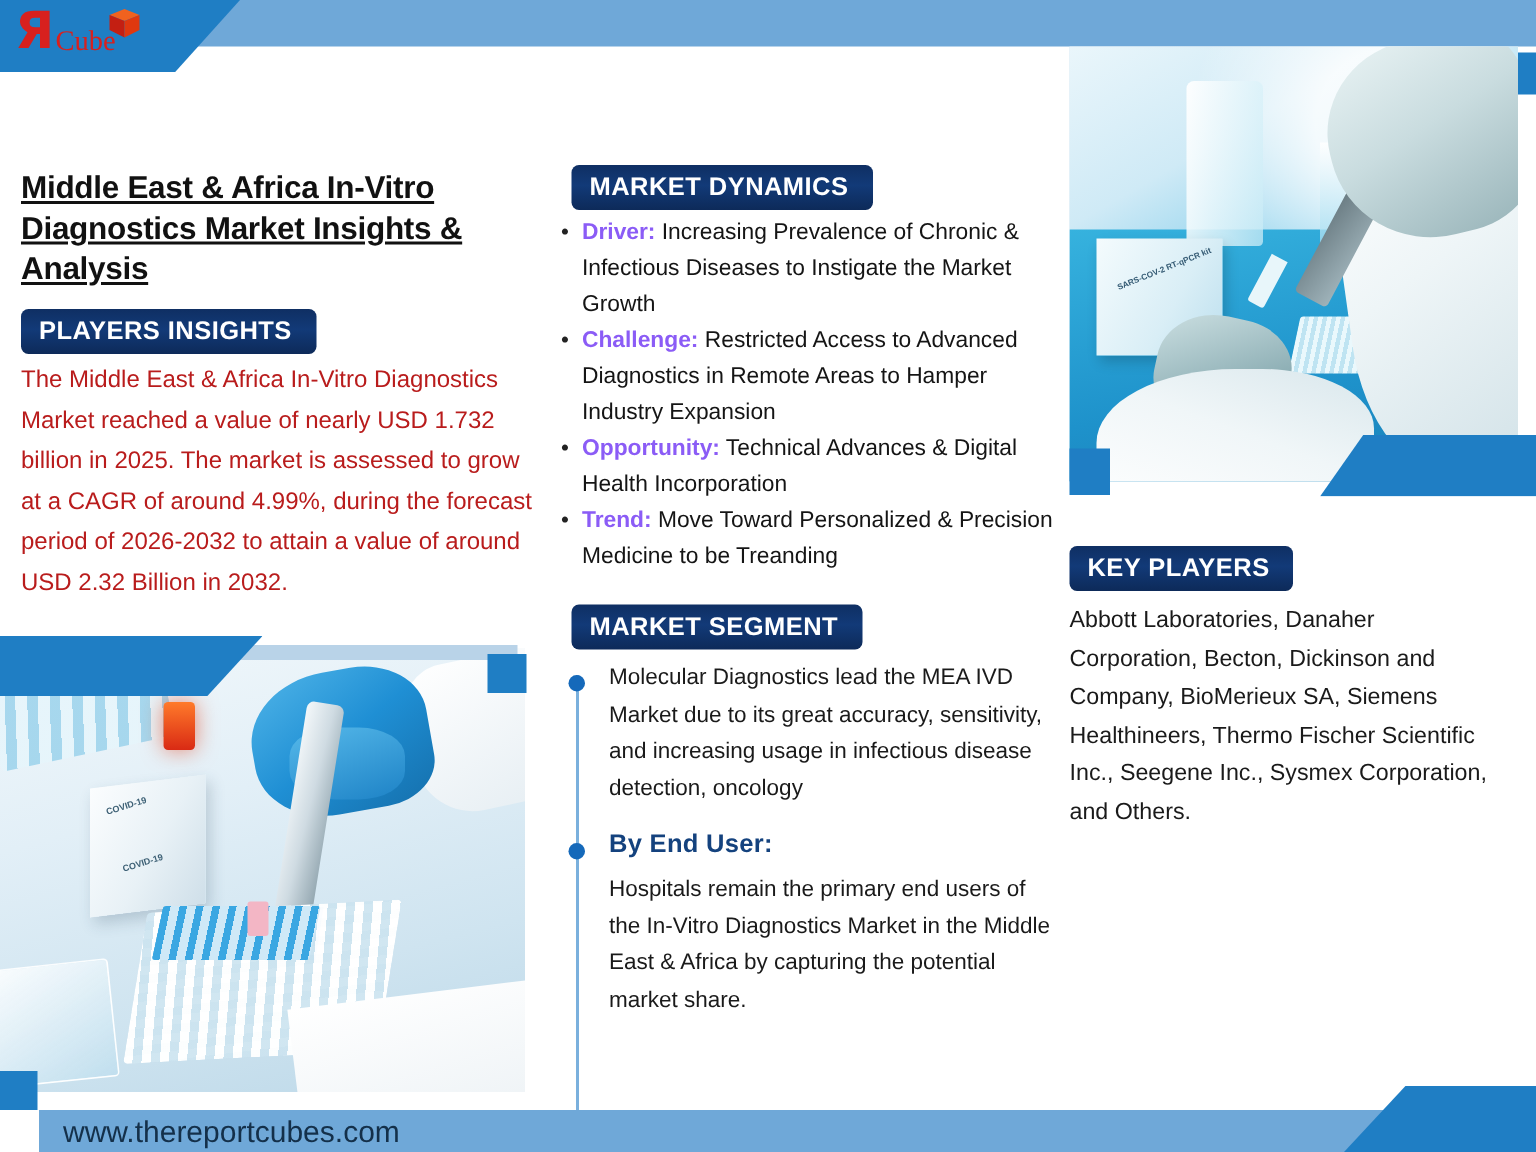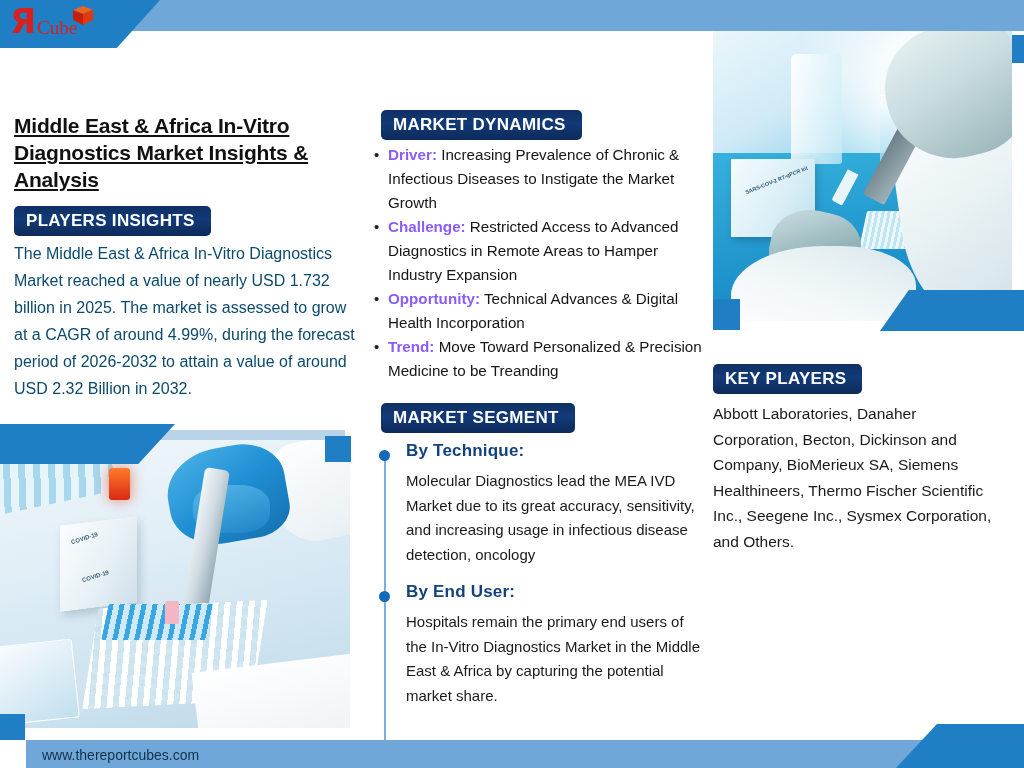--- a/index.html
+++ b/index.html
@@ -51,21 +51,21 @@
     display:inline-block;
     background:linear-gradient(180deg,#0f2f63 0%,#123a78 45%,#0d2a59 100%);
     color:#fff;font-weight:bold;border-radius:5px;
     padding:5px 16px 6px 12px;
     font-size:17px;letter-spacing:0.3px;line-height:19px;
     white-space:nowrap;
   }
   .badge-insights{position:absolute;left:14px;top:206px;}
   .insights-body{
     position:absolute;left:14px;top:240px;width:350px;
-    font-size:16px;color:#0c4a6e;line-height:27px;
+    font-size:16px;color:#b91c1c;line-height:27px;
   }
 
   
   .badge-dynamics{position:absolute;left:381px;top:110px;}
   .dyn-list{
     position:absolute;left:374px;top:143px;width:328px;
     font-size:15.2px;color:#151515;line-height:24px;
   }
   .dyn-item{display:flex;margin-bottom:0px;}
   .dyn-bullet{
@@ -210,21 +210,21 @@
   
   .footer-band{
     position:absolute;left:26px;top:740px;width:998px;height:28px;background:#6fa8d8;
   }
   .footer-para{
     position:absolute;left:896px;top:724px;width:128px;height:44px;background:#1f7ec4;
     clip-path:polygon(32% 0,100% 0,100% 100%,0 100%);
   }
   .footer-url{
     position:absolute;left:42px;top:746px;
-    font-size:14px;color:#14304a;line-height:18px;text-align:center;
+    font-size:20px;color:#14304a;line-height:18px;text-align:center;
   }
 </style>
 </head>
 <body>
 
 <div class="page">
 
   <div class="header-band"></div>
   <div class="header-tab"></div>
   <div class="logo">
@@ -284,21 +284,20 @@
       <span class="dyn-bullet">•</span>
       <span class="dyn-text"><b>Trend:</b><span> Move Toward Personalized &amp; Precision Medicine to be Treanding</span></span>
     </div>
   </div>
 
   <div class="badge badge-segment">MARKET SEGMENT</div>
   <div class="seg-wrap">
     <div class="seg-line"></div>
     <div class="seg-item">
       <span class="seg-dot"></span>
-      <div class="seg-head">By Technique:</div>
       <div class="seg-body">Molecular Diagnostics lead the MEA IVD Market due to its great accuracy, sensitivity, and increasing usage in infectious disease detection, oncology</div>
     </div>
     <div class="seg-item">
       <span class="seg-dot"></span>
       <div class="seg-head">By End User:</div>
       <div class="seg-body">Hospitals remain the primary end users of the In-Vitro Diagnostics Market in the Middle East &amp; Africa by capturing the potential market share.</div>
     </div>
   </div>
 
   <div class="badge badge-players">KEY PLAYERS</div>

